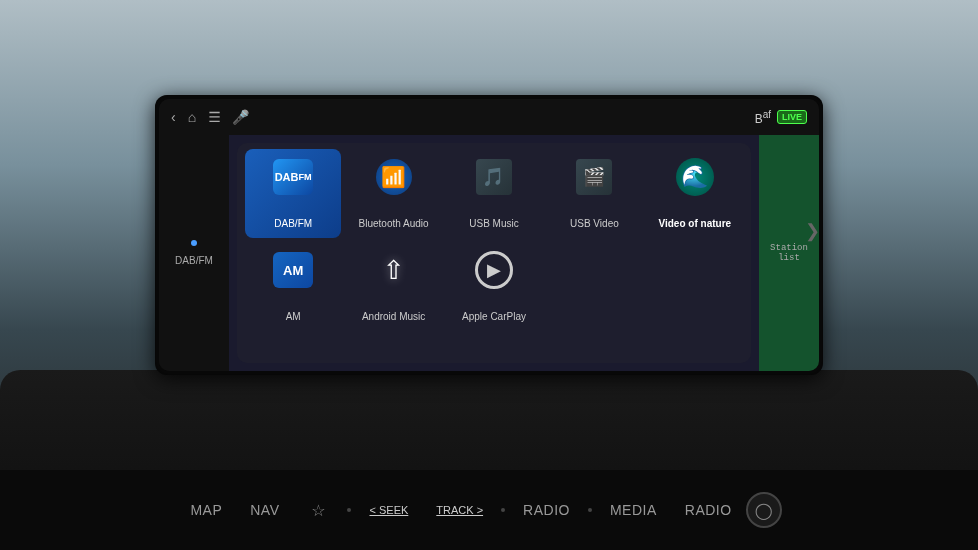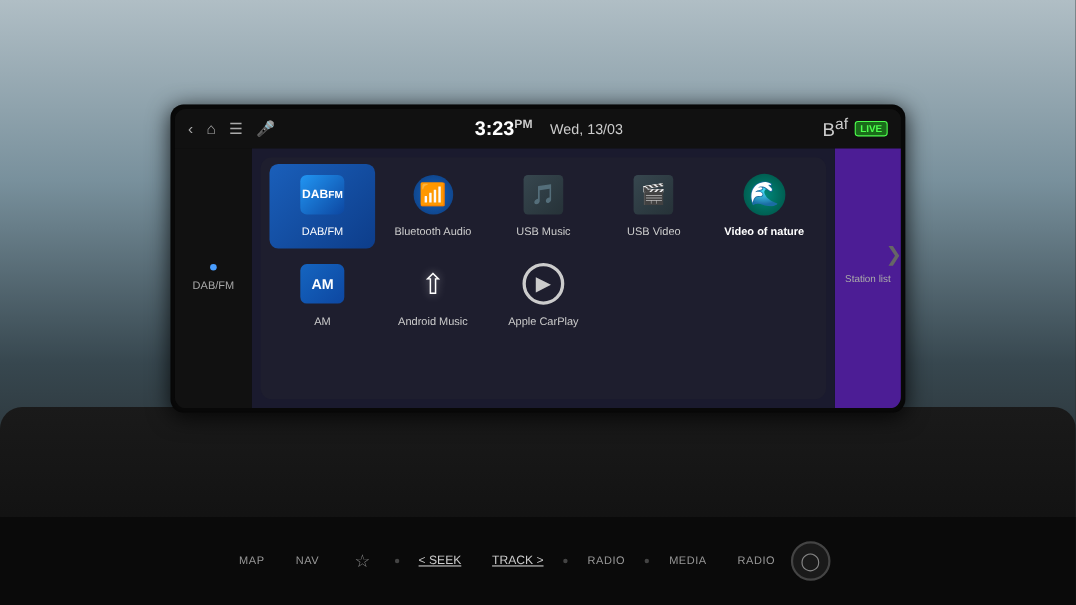--- a/index.html
+++ b/index.html
@@ -100,21 +100,21 @@
     }
 
     .top-bar-right {
       display: flex;
       align-items: center;
       gap: 6px;
     }
 
     .signal-icon {
       color: #ccc;
-      font-size: 17px;
+      font-size: 12px;
     }
 
     .live-badge {
       background: #1a6b1a;
       color: #4dff4d;
       font-size: 9px;
       padding: 1px 4px;
       border-radius: 3px;
       font-weight: bold;
       border: 1px solid #4dff4d;
@@ -171,21 +171,21 @@
     }
 
     .media-item {
       display: flex;
       flex-direction: column;
       align-items: center;
       justify-content: center;
       padding: 8px 4px;
       border-radius: 8px;
       cursor: pointer;
-      gap: 8px;
+      gap: 20px;
       min-height: 70px;
     }
 
     .media-item.active {
       background: linear-gradient(135deg, #1a5fba, #0d3d8a);
     }
 
     .media-icon {
       width: 40px;
       height: 40px;
@@ -313,25 +313,26 @@
       cursor: pointer;
       margin: 0 8px 8px;
       border-radius: 6px;
       font-weight: 500;
       letter-spacing: 0.5px;
     }
 
     
     .right-sidebar {
       width: 60px;
-      background: #4c1d95;
+      background: #14532d;
       display: flex;
       flex-direction: column;
       align-items: center;
       justify-content: center;
+      font-family: Liberation Mono, monospace;
     }
 
     .station-list-btn {
       color: #aaa;
       font-size: 9px;
       text-align: center;
       cursor: pointer;
     }
 
     .chevron-right {
@@ -363,21 +364,21 @@
       justify-content: center;
       color: #bbb;
       font-size: 11px;
       cursor: pointer;
       padding: 8px 14px;
       gap: 3px;
       min-width: 50px;
     }
 
     .control-label {
-      font-size: 10px;
+      font-size: 14px;
       letter-spacing: 0.5px;
       color: #999;
     }
 
     .seek-label {
       font-size: 11px;
       color: #ccc;
       font-weight: 500;
       text-decoration: underline;
     }
@@ -461,26 +462,20 @@
 <div class="screen-bezel">
   <div class="screen">
 
     <div class="top-bar">
       <div class="top-bar-left">
         <span class="nav-icon">‹</span>
         <span class="nav-icon">⌂</span>
         <span class="nav-icon">☰</span>
         <span class="nav-icon">🎤</span>
       </div>
-      <div class="top-bar-center">
-        <span class="time-display">
-          <span>3:23</span><span class="time-pm">PM</span>
-        </span>
-        <span class="date-display">Wed, 13/03</span>
-      </div>
       <div class="top-bar-right">
         <span class="signal-icon">B<sup>af</sup></span>
         <span class="live-badge">LIVE</span>
       </div>
     </div>
 
     <div class="main-content">
 
       <div class="left-sidebar">
         <div class="dot-indicator"></div>

